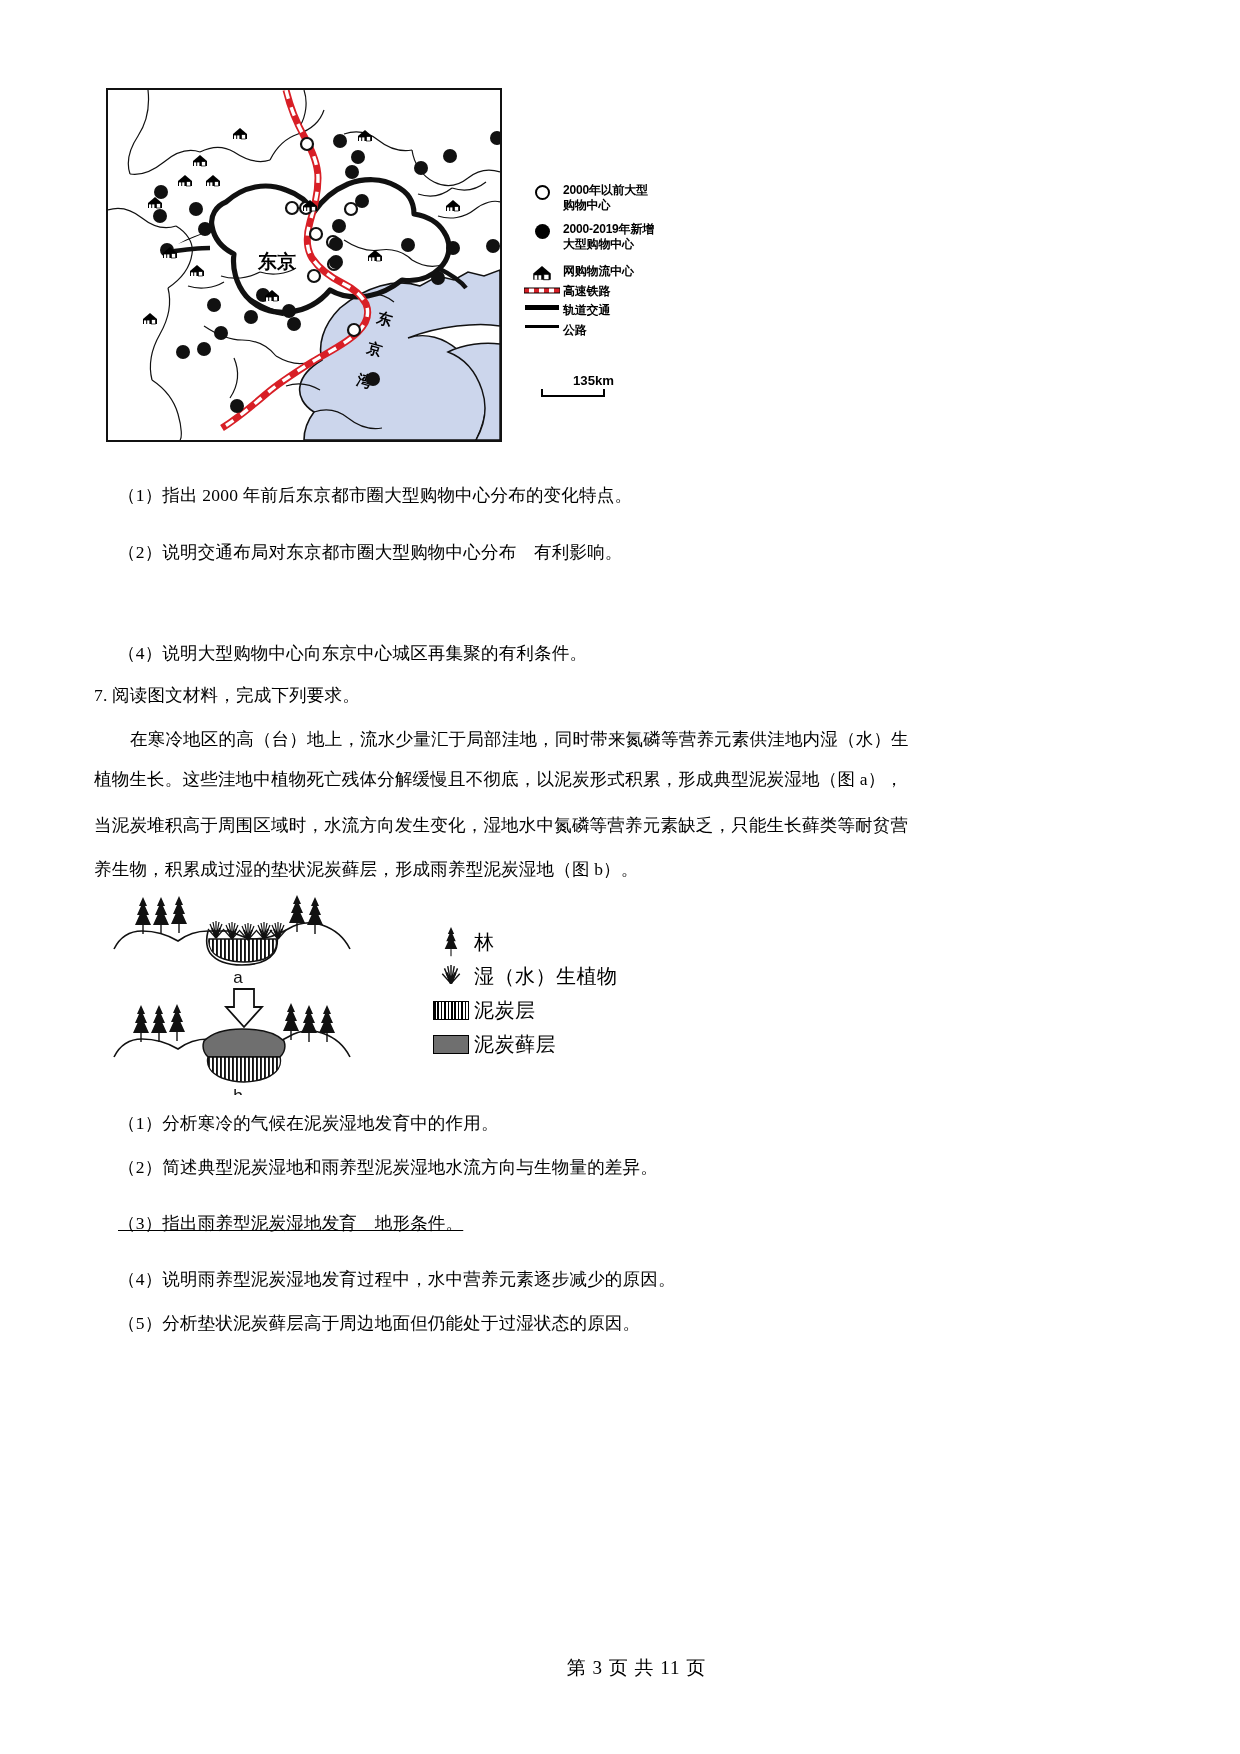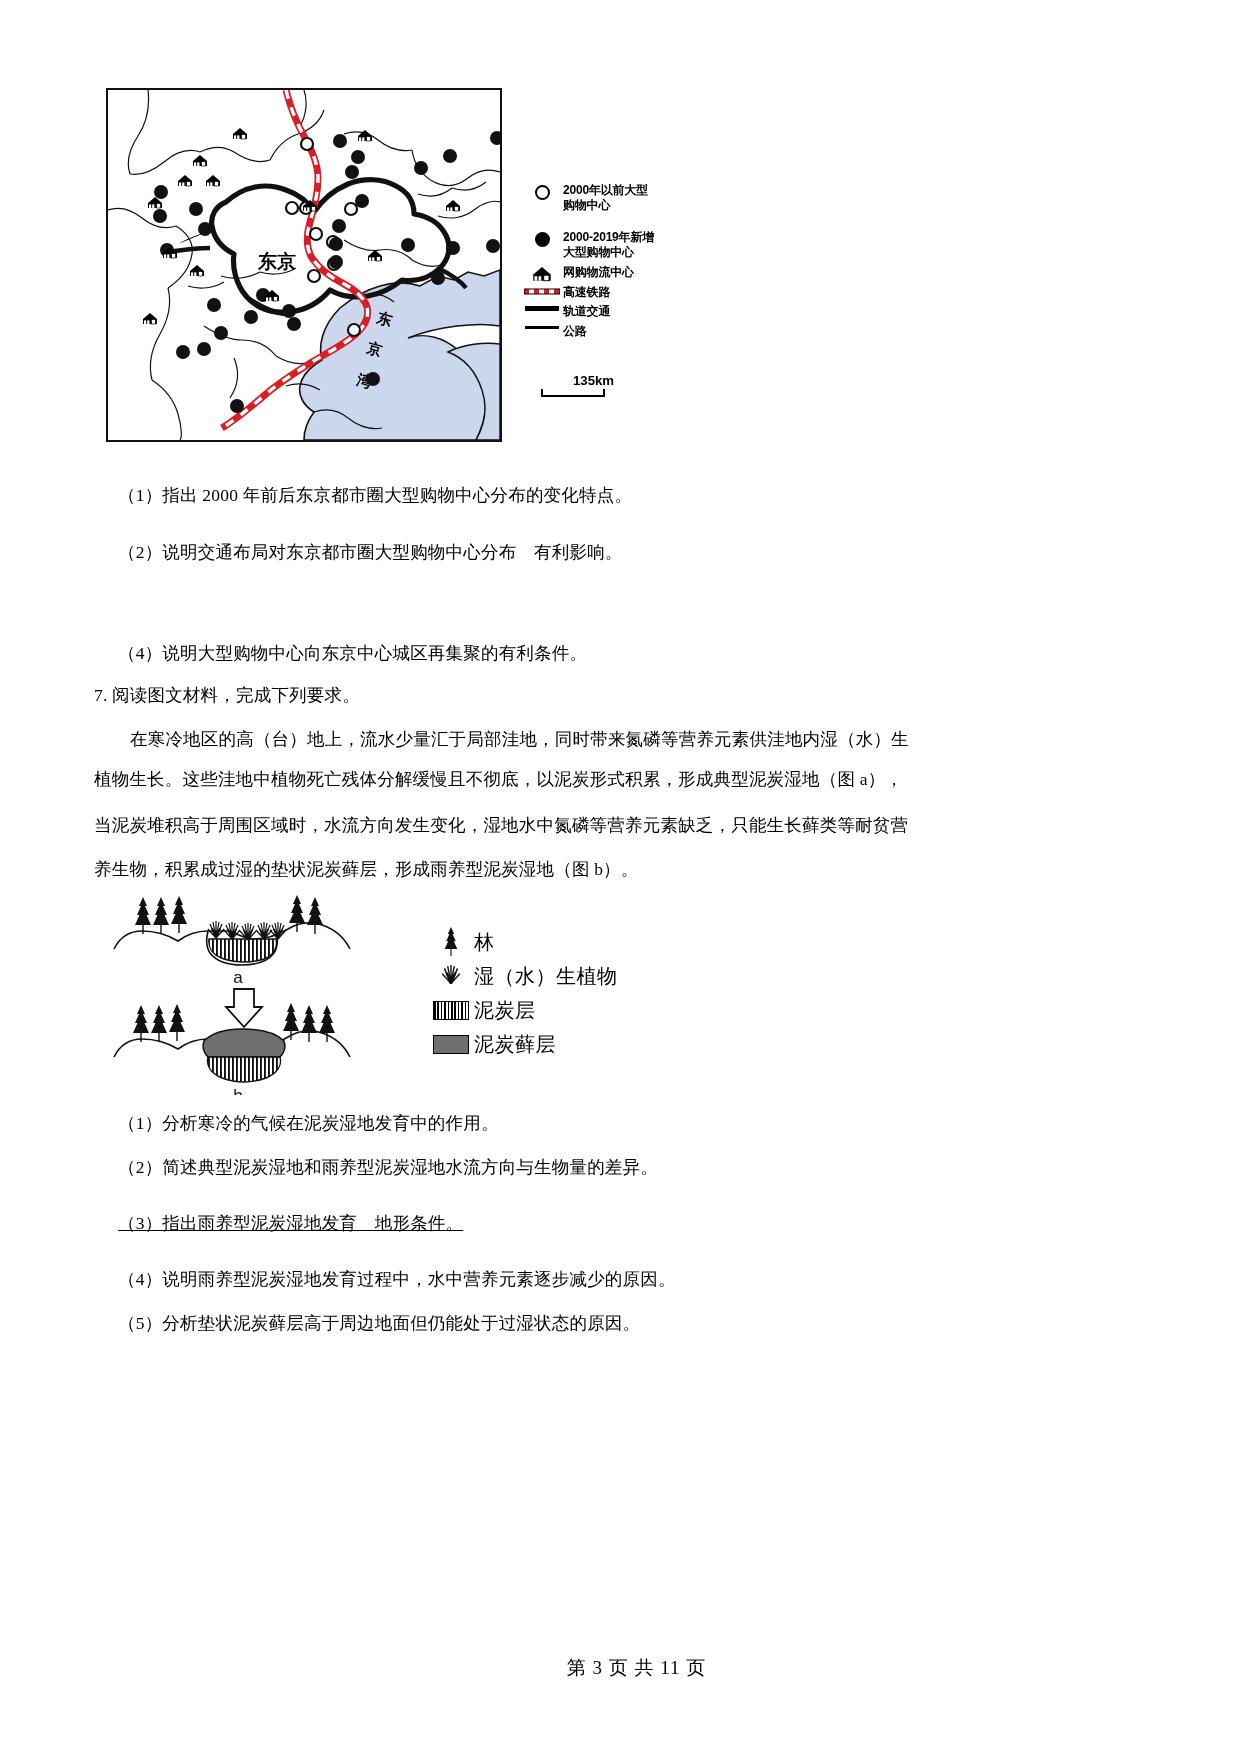--- a/index.html
+++ b/index.html
@@ -319,28 +319,28 @@
 
     <div class="map-legend">
 
       <div class="leg-row">
         <div class="leg-sym">
           <span class="sym-open-circle"></span>
         </div>
         <div class="leg-txt">2000年以前大型<br>购物中心</div>
       </div>
 
-      <div class="leg-row" style="margin-top:18px">
+      <div class="leg-row" style="margin-top:10px">
         <div class="leg-sym">
           <span class="sym-filled-circle"></span>
         </div>
         <div class="leg-txt">2000-2019年新增<br>大型购物中心</div>
       </div>
 
-      <div class="leg-row" style="margin-top:5px">
+      <div class="leg-row" style="margin-top:12px">
         <div class="leg-sym">
           <svg width="20" height="15" viewBox="0 0 14 12">
             <path d="M0,6 L7,0 L14,6 L14,11 L0,11 Z" fill="#000"></path>
             <rect x="8.4" y="6.6" width="4.2" height="4.4" fill="#fff" stroke="#000" stroke-width="0.7"></rect>
             <rect x="1" y="7.4" width="2.2" height="3.6" fill="#fff"></rect>
             <rect x="4.2" y="7.4" width="2.2" height="3.6" fill="#fff"></rect>
           </svg>
         </div>
         <div class="leg-txt">网购物流中心</div>
       </div>

